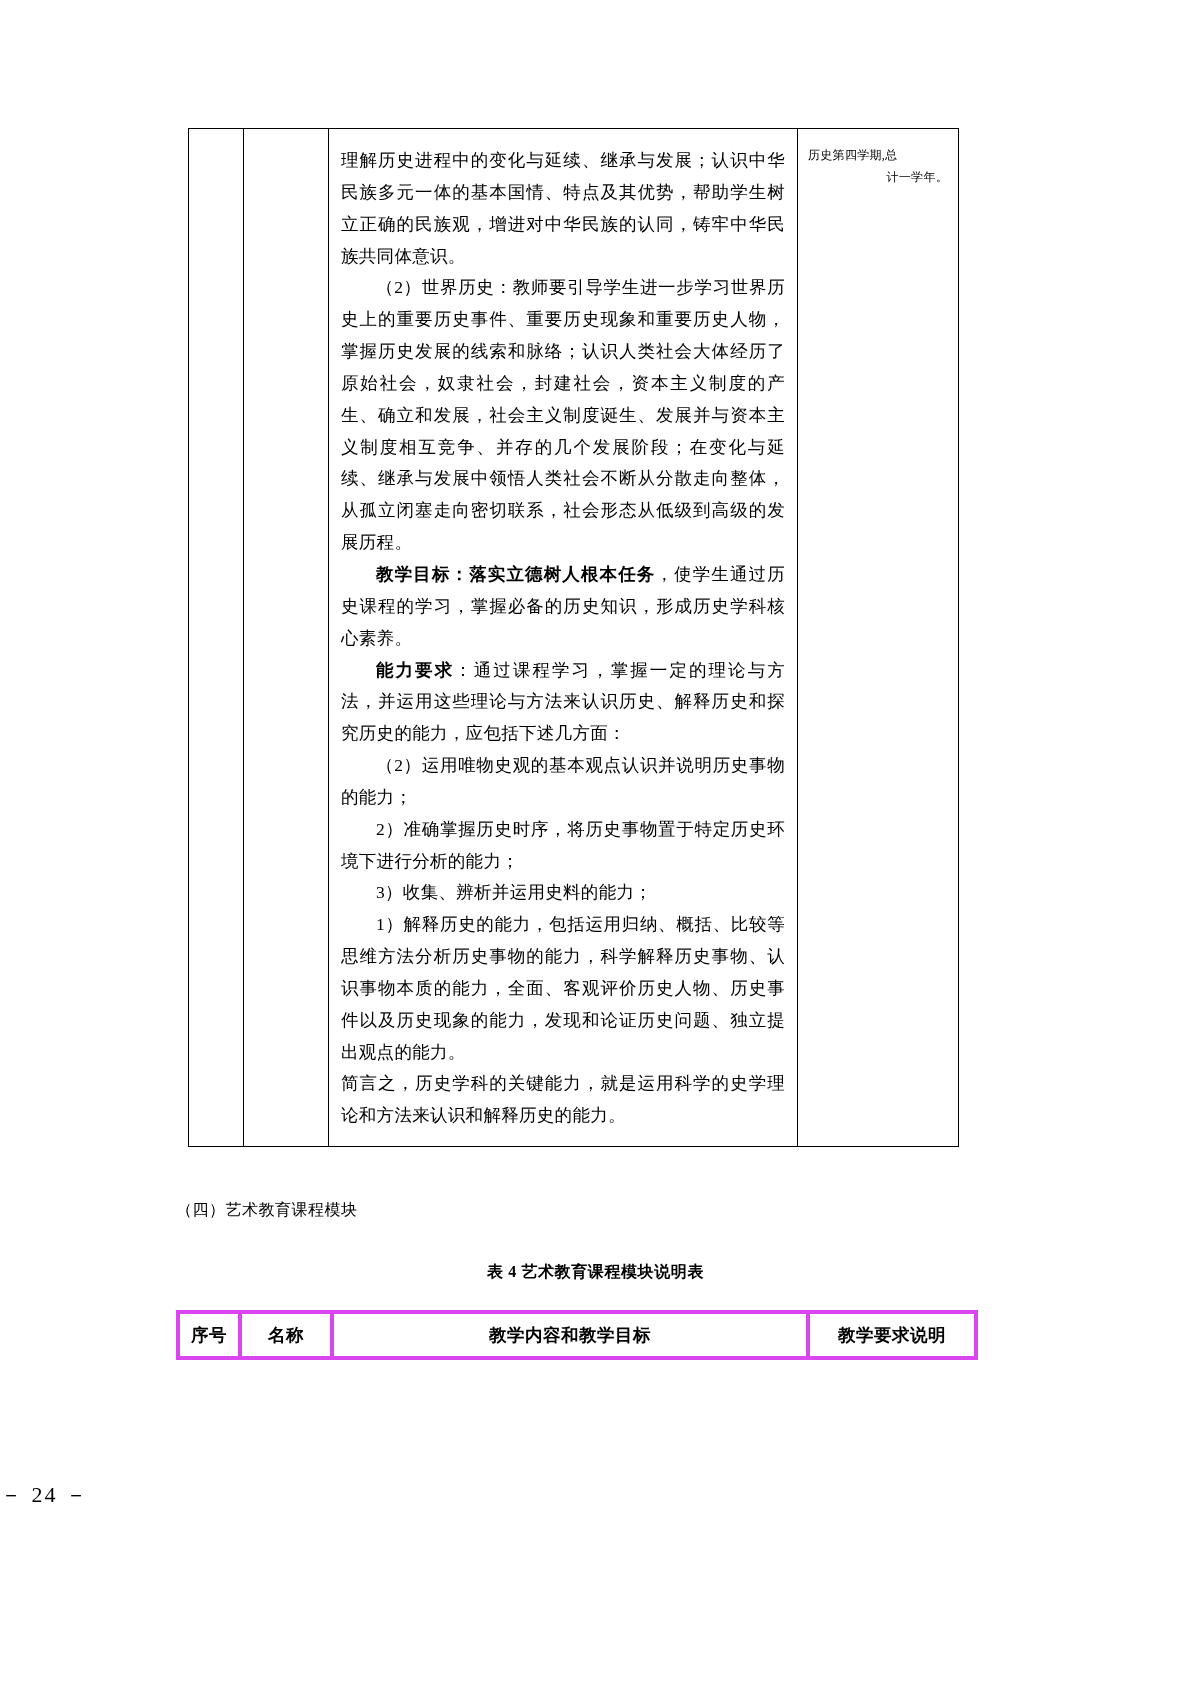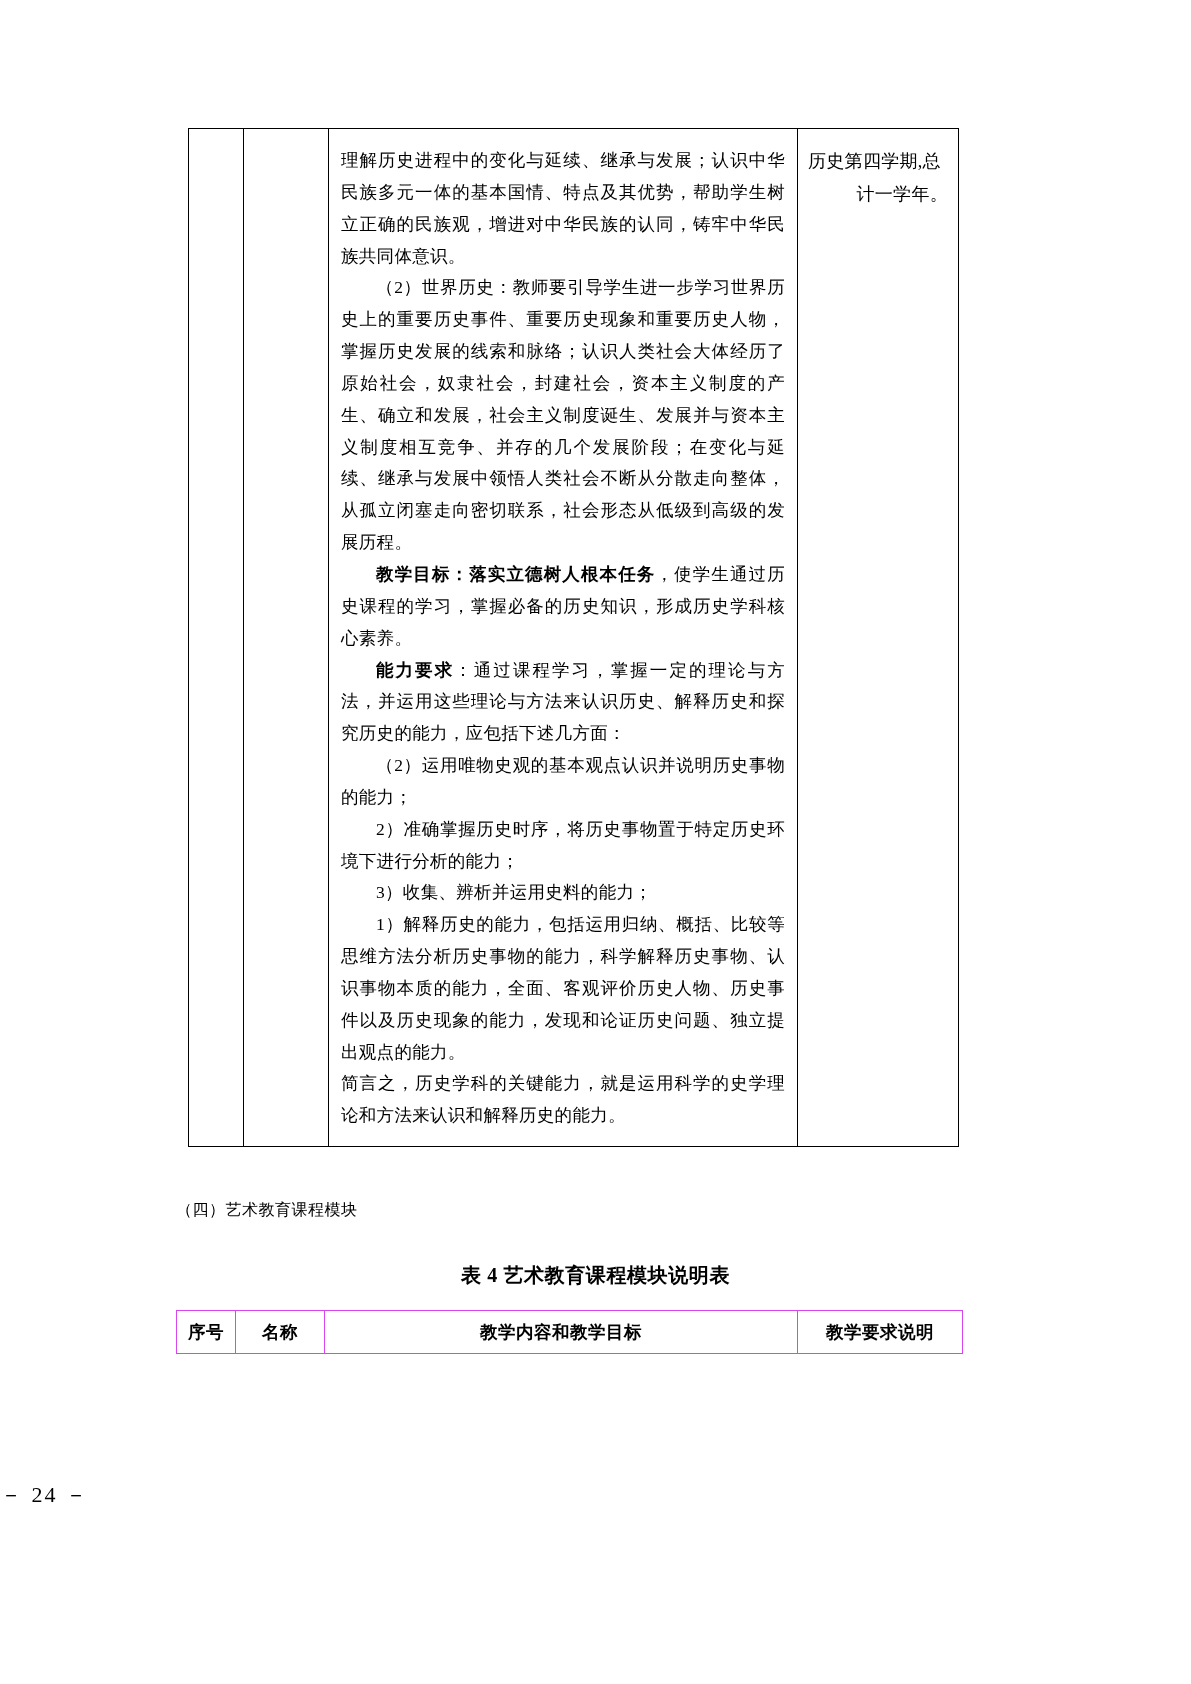--- a/index.html
+++ b/index.html
@@ -50,21 +50,21 @@
     font-family: "Liberation Serif", "DejaVu Serif", serif;
   }
   .body-cell p {
     margin: 0;
   }
   .indent { text-indent: 2em; }
   .bold-run { font-weight: bold; }
 
   .req-cell {
     padding: 16px 10px 0 10px;
-    font-size: 18px;
+    font-size: 12px;
     line-height: 1.82;
     letter-spacing: 0.3px;
     text-align: left;
   }
   .req-cell p { margin: 0; }
   .req-line2 { text-indent: 1em; text-align: right; }
 
   
   .section-heading {
     position: absolute;
@@ -75,36 +75,36 @@
     letter-spacing: 0.5px;
     font-family: "Liberation Serif", "DejaVu Serif", serif;
   }
 
   .table-caption {
     position: absolute;
     left: 0;
     top: 1262px;
     width: 1191px;
     text-align: center;
-    font-size: 20px;
+    font-size: 16px;
     font-weight: bold;
     letter-spacing: 0.6px;
   }
 
   
   .table4 {
     position: absolute;
     left: 176px;
     top: 1310px;
     width: 766px;
     border-collapse: collapse;
     table-layout: fixed;
   }
   .table4 th {
-    border: 1px solid #d946ef;
+    border: 4px solid #d946ef;
     font-size: 17.5px;
     font-weight: bold;
     padding: 9px 2px;
     text-align: center;
     letter-spacing: 0.5px;
     font-family: "Liberation Serif", "DejaVu Serif", serif;
   }
 
   
   .page-number {

